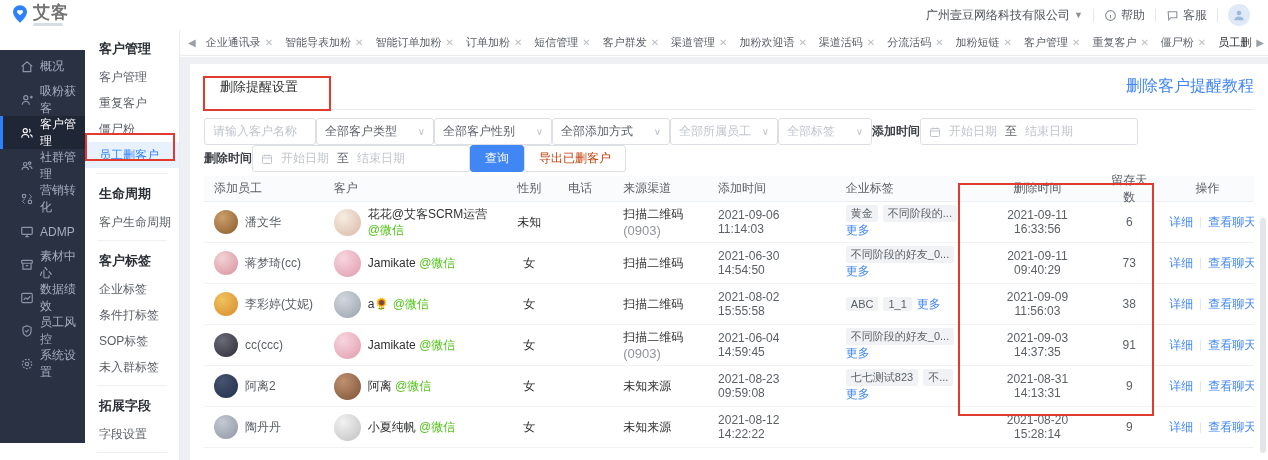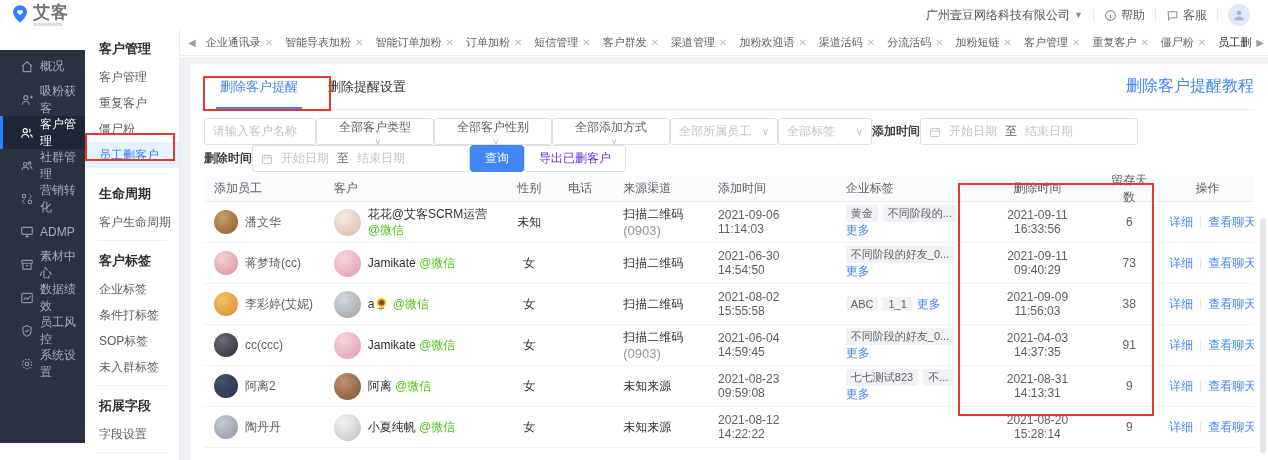--- a/index.html
+++ b/index.html
@@ -61,31 +61,31 @@
   .tutorial { margin-left:auto; color:#4086f4; font-size:16px; cursor:pointer; }
 
   
   .filters { padding-top:8px; }
   .f-row { display:flex; align-items:center; gap:0; margin-bottom:0; }
   .ctrl { height:27px; border:1px solid #dcdfe6; border-radius:3px; background:#fff; display:flex;
           align-items:center; padding:0 8px; color:#5a5f66; }
   .f-input { width:112px; color:#c0c4cc; }
   .f-select { justify-content:space-between; }
   .f-select .sel-caret { color:#c0c4cc; font-size:10px; margin-left:6px; }
-  .w-type,.w-gender,.w-way { width:118px;flex-direction:column; }
+  .w-type,.w-gender,.w-way { width:118px; }
   .w-staff { width:108px; color:#c0c4cc; }
   .w-tags { width:94px; color:#c0c4cc; }
   .f-label { color:#3c3f45; font-weight:bold; font-size:12px; }
   .datebox { width:218px; gap:8px; color:#c0c4cc; }
   .datebox .to { color:#5a5f66; }
   .cal-ic { display:flex; color:#c0c4cc; }
   .btn { height:27px; border-radius:3px; display:flex; align-items:center; justify-content:center;
          cursor:pointer; font-size:12px; padding:0 14px; }
   .btn-primary { background:#4086f4; color:#fff; border:1px solid #4086f4; }
-  .btn-default { background:#fff; color:#6d28d9; border:1px solid #dcdfe6; }
+  .btn-default { background:#fff; color:#c2410c; border:1px solid #dcdfe6; }
 
   
   .tbl { margin-top:4px; }
   .t-head { display:flex; align-items:center; height:26px; background:#fafbfc; color:#5a5f66;
             border-bottom:1px solid #ebeef5; font-size:12px; }
   .t-row { display:flex; align-items:center; height:41px; border-bottom:1px solid #f0f2f5; }
   .cell { padding:0 8px 0 10px; overflow:hidden; }
   .col-emp { width:120px; } .col-cust { width:175px; } .col-gen { width:60px; text-align:center; }
   .col-ph { width:55px; } .col-src { width:95px; } .col-add { width:128px; color:#5a5f66; }
   .col-tag { width:140px; } .col-del { width:122px; text-align:center; color:#5a5f66; }
@@ -374,21 +374,20 @@
 
         </span>
 
       <span class="tabarrow tabarrow-r">▶</span>
     </div>
 
     <div class="workarea">
       <div class="card">
 
         <div class="card-tabs">
-          <span class="ctab active">删除客户提醒</span>
           <span class="ctab">删除提醒设置</span>
           <span class="tutorial">删除客户提醒教程</span>
         </div>
 
         <div class="filters">
           <div class="f-row">
             <span class="ctrl f-input">请输入客户名称</span>
             <span class="ctrl f-select w-type">
                 <span>全部客户类型</span>
                 <span class="sel-caret">∨</span>
@@ -544,21 +543,21 @@
                 </span>
               </span>
             <span class="cell col-gen">女</span>
             <span class="cell col-ph"></span>
             <span class="cell col-src">
                 <div>扫描二维码</div>
                 <div class="src-sub">(0903)</div>
               </span>
             <span class="cell col-add">2021-06-04 14:59:45</span>
             <span class="cell col-tag"><span class="tag-chip">不同阶段的好友_0...</span><span class="more-link">更多</span></span>
-            <span class="cell col-del">2021-04-03 14:37:35</span>
+            <span class="cell col-del">2021-09-03 14:37:35</span>
             <span class="cell col-days">91</span>
             <span class="cell col-act"><a class="a-link">详细</a><span class="act-sep"></span><a class="a-link">查看聊天</a></span>
           </div>
 
           <div class="t-row">
             <span class="cell col-emp">
                 <span class="emp">
                   <span class="av av-e av-e5"></span>
                   <span>阿离2</span>
                 </span>

